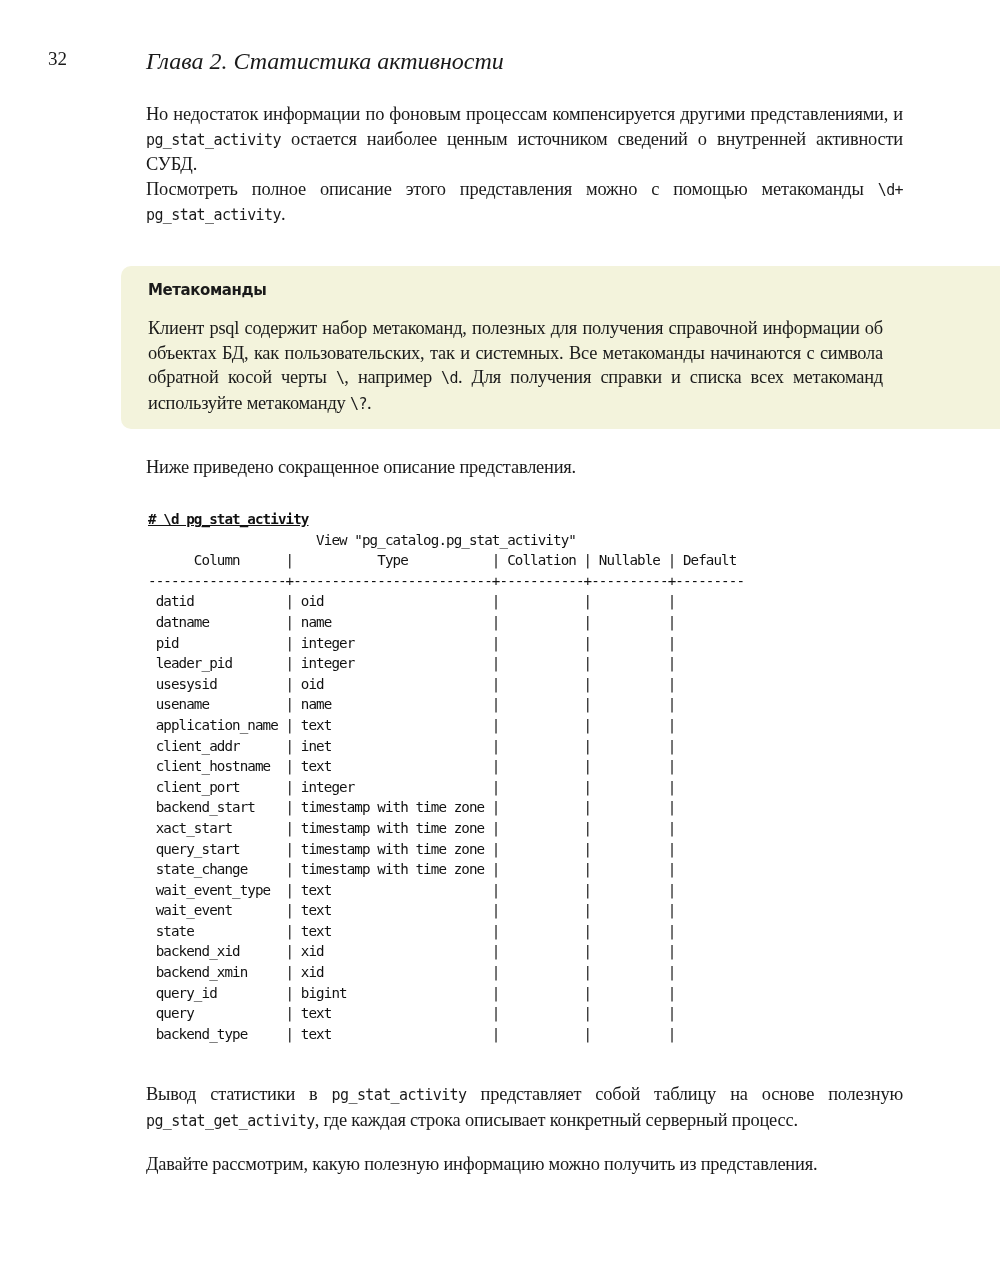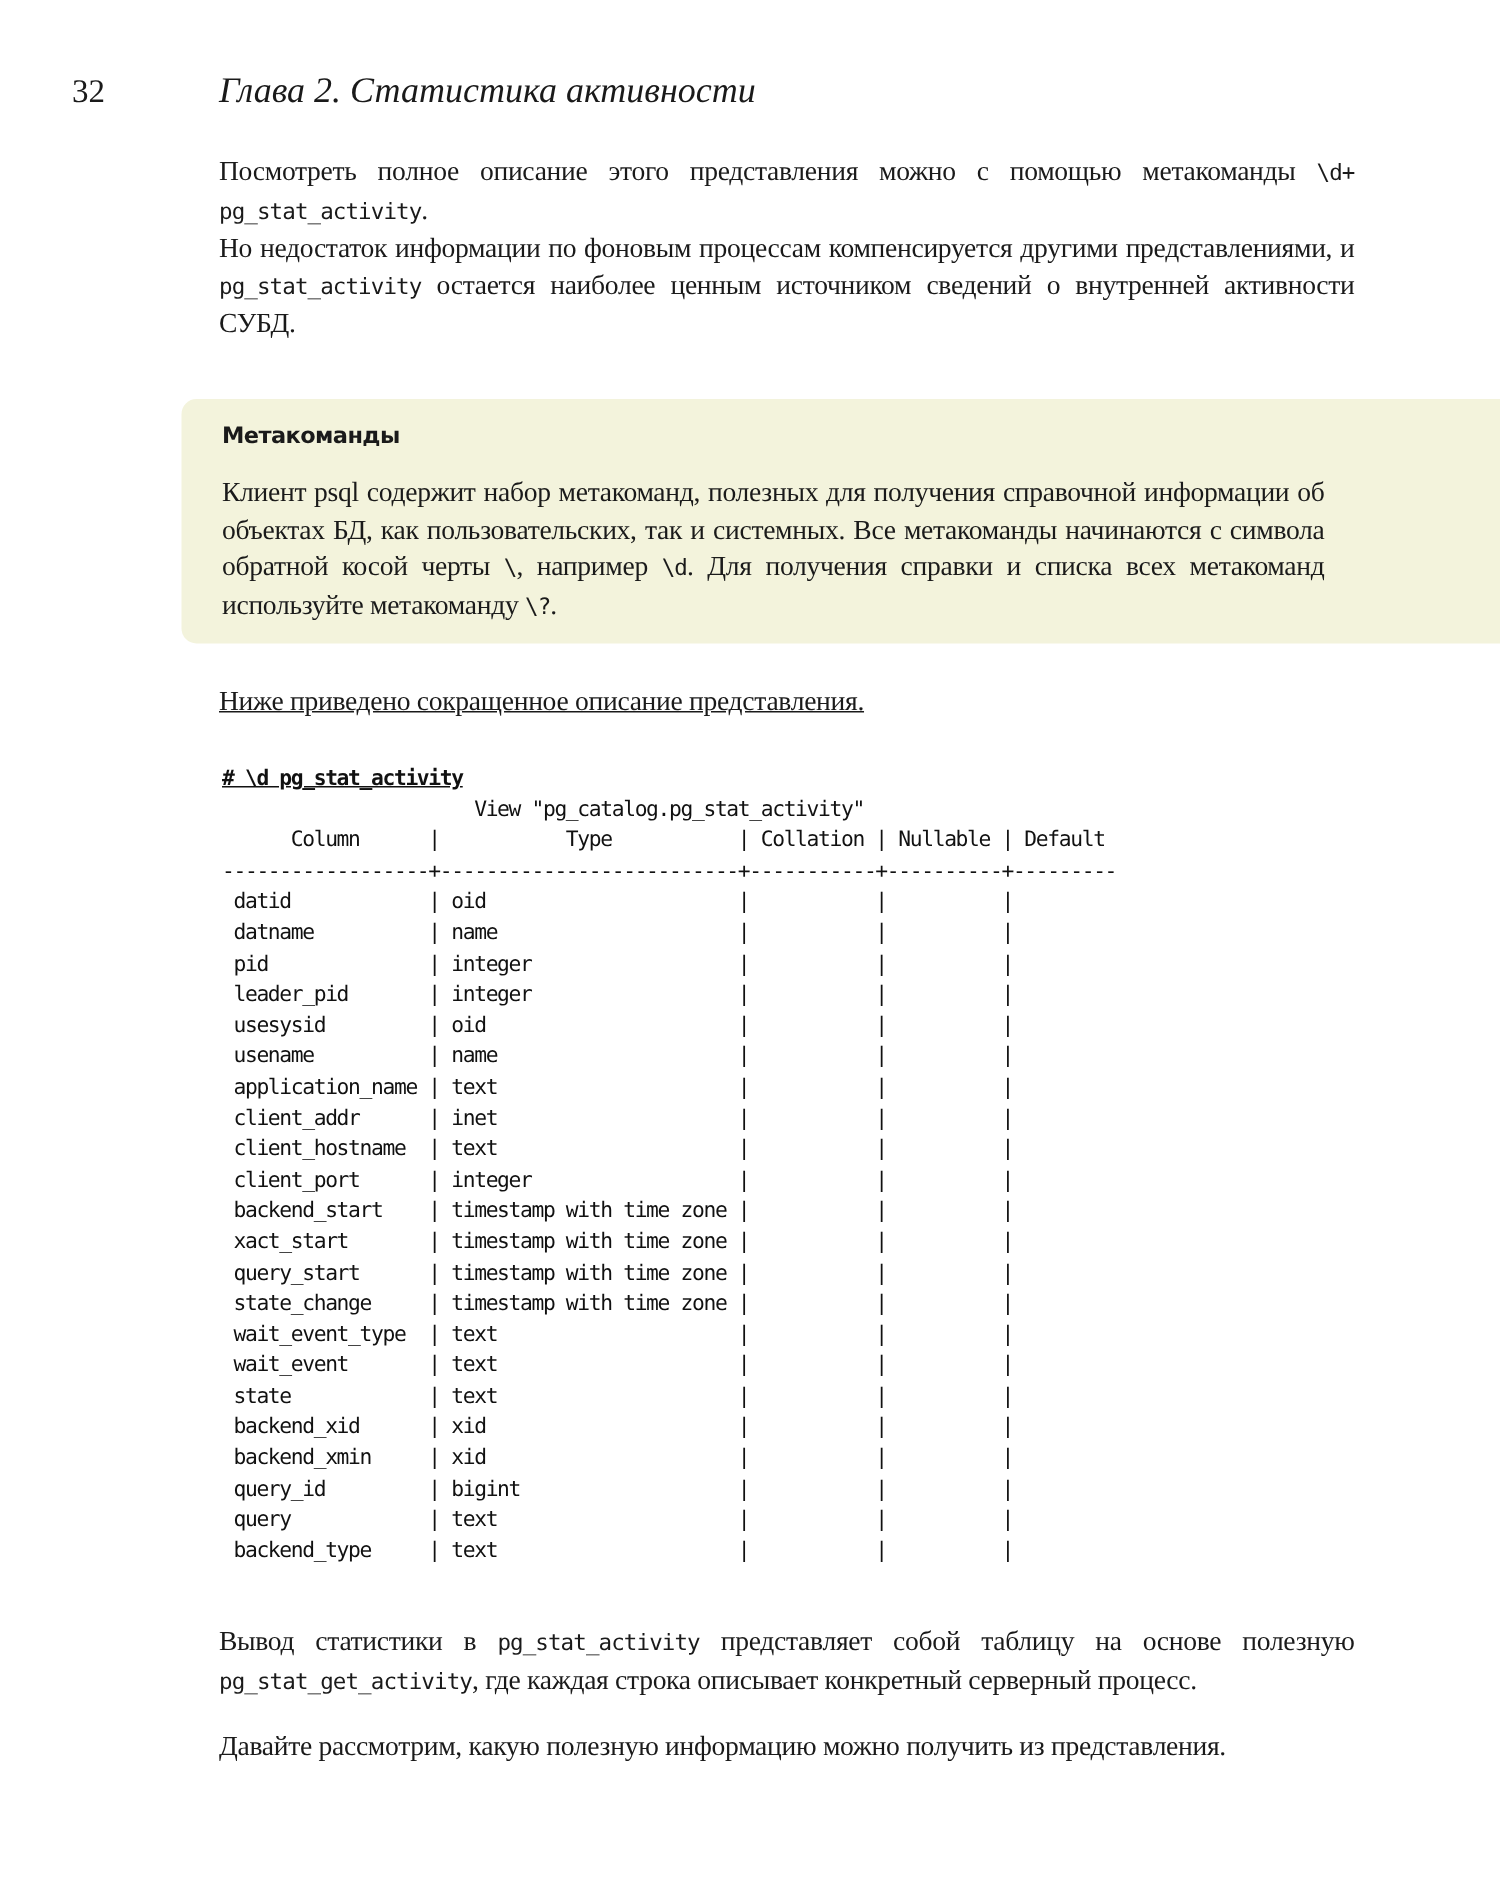--- a/index.html
+++ b/index.html
@@ -1,47 +1,47 @@
 <!DOCTYPE html>
 <html><head>
   <meta charset="utf-8">
   <style>
     html, body { margin: 0; padding: 0; background: #ffffff; }
     body { width: 1000px; height: 1268px; position: relative; overflow: hidden;
            font-family: "Liberation Serif", "DejaVu Serif", serif; color: #1a1a1a; }
-    .page-num { position: absolute; left: 48px; top: 48px; font-size: 22px; }
+    .page-num { position: absolute; left: 48px; top: 48px; font-size: 19px; }
     .running-head { position: absolute; left: 146px; top: 48px; font-size: 24px; font-style: italic; }
     .content { position: absolute; left: 146px; top: 102px; width: 757px; }
     p.para { margin: 0; font-size: 18.4px; line-height: 24.5px; text-align: justify;
              font-family: "Liberation Serif", "DejaVu Serif", serif; letter-spacing: -0.2px; }
     code, .mono { font-family: "DejaVu Sans Mono", "Liberation Mono", monospace; font-size: 15px; letter-spacing: -0.6px; }
     .p1 { margin-top: 0; }
     .p2 { margin-top: 20px; }
     .note { position: absolute; left: 121px; top: 266px; width: 888px; height: 163px;
             background: #f3f3dc; border-radius: 10px; }
     .note-title { position: absolute; left: 27px; top: 15px; font-family: "DejaVu Sans", "Liberation Sans", sans-serif;
                   font-weight: bold; font-size: 15px; letter-spacing: -0.4px; }
     .note-body { position: absolute; left: 27px; top: 50px; width: 735px; font-size: 18.4px; line-height: 24.5px;
                  text-align: justify; letter-spacing: -0.2px; }
-    .p3 { position: absolute; left: 146px; top: 455px; font-size: 18.4px; line-height: 24.5px; letter-spacing: -0.2px; text-decoration: underline; }
+    .p3 { position: absolute; left: 146px; top: 455px; font-size: 18.4px; line-height: 24.5px; letter-spacing: -0.2px; }
     .code-block { position: absolute; left: 148px; top: 509px; font-family: "DejaVu Sans Mono", "Liberation Mono", monospace;
                   font-size: 14.2px; line-height: 20.6px; white-space: pre; letter-spacing: -0.9px; color: #111; }
     .cmd { font-weight: bold; text-decoration: underline; }
     .p4 { position: absolute; left: 146px; top: 1082px; width: 757px; }
     .p5 { position: absolute; left: 146px; top: 1152px; width: 757px; }
   </style>
 </head>
 <body>
 
 <div class="page-num">32</div>
 <div class="running-head">Глава 2.  Статистика активности</div>
 
 <div class="content">
+  <p class="para p1"><span>Но недостаток информации по фоновым процессам компенсируется другими представлениями, и </span><code>pg_stat_activity</code><span> остается наиболее ценным источником сведений о внутренней активности СУБД.</span></p>
   <p class="para p2"><span>Посмотреть полное описание этого представления можно с помощью метакоманды </span><code>\d+</code><span> </span><code>pg_stat_activity</code><span>.</span></p>
-  <p class="para p1"><span>Но недостаток информации по фоновым процессам компенсируется другими представлениями, и </span><code>pg_stat_activity</code><span> остается наиболее ценным источником сведений о внутренней активности СУБД.</span></p>
 </div>
 
 <div class="note">
   <div class="note-title">Метакоманды</div>
   <div class="note-body"><span>Клиент psql содержит набор метакоманд, полезных для получения справочной информации об объектах БД, как пользовательских, так и системных. Все метакоманды начинаются с символа обратной косой черты </span><code>\</code><span>, например </span><code>\d</code><span>. Для получения справки и списка всех метакоманд используйте метакоманду </span><code>\?</code><span>.</span></div>
 </div>
 
 <p class="para p3">Ниже приведено сокращенное описание представления.</p>
 
 <div class="code-block"><div class="cmd"># \d pg_stat_activity</div><div id="psql-table"><div>                      View "pg_catalog.pg_stat_activity"                      </div><div>      Column      |           Type           | Collation | Nullable | Default</div><div>------------------+--------------------------+-----------+----------+---------</div><div> datid            | oid                      |           |          |</div><div> datname          | name                     |           |          |</div><div> pid              | integer                  |           |          |</div><div> leader_pid       | integer                  |           |          |</div><div> usesysid         | oid                      |           |          |</div><div> usename          | name                     |           |          |</div><div> application_name | text                     |           |          |</div><div> client_addr      | inet                     |           |          |</div><div> client_hostname  | text                     |           |          |</div><div> client_port      | integer                  |           |          |</div><div> backend_start    | timestamp with time zone |           |          |</div><div> xact_start       | timestamp with time zone |           |          |</div><div> query_start      | timestamp with time zone |           |          |</div><div> state_change     | timestamp with time zone |           |          |</div><div> wait_event_type  | text                     |           |          |</div><div> wait_event       | text                     |           |          |</div><div> state            | text                     |           |          |</div><div> backend_xid      | xid                      |           |          |</div><div> backend_xmin     | xid                      |           |          |</div><div> query_id         | bigint                   |           |          |</div><div> query            | text                     |           |          |</div><div> backend_type     | text                     |           |          |</div></div></div>

